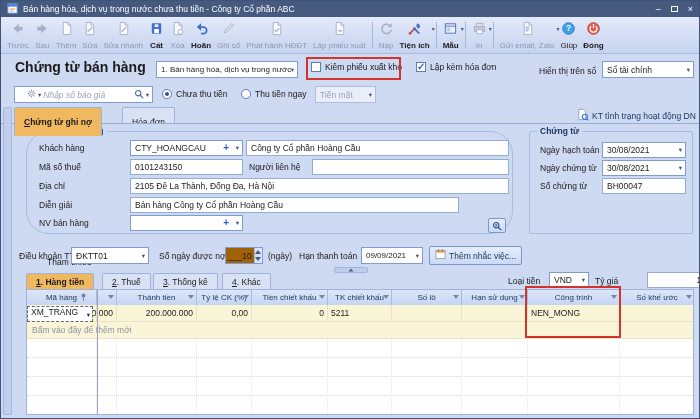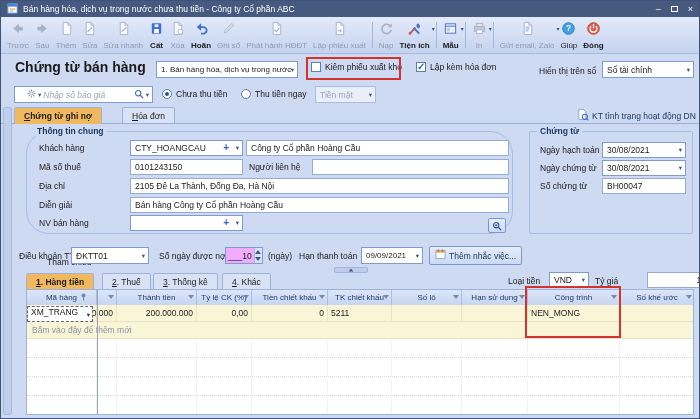--- a/index.html
+++ b/index.html
@@ -33,21 +33,21 @@
   .input{background:#fff;border:1px solid #94ADD6;height:16px;display:flex;align-items:center;
     padding:0 4px;font-size:8.5px;white-space:nowrap;overflow:hidden;}
   .lab{position:absolute;font-size:8.5px;color:#1b1b1b;white-space:nowrap;}
   .cb{width:10px;height:10px;border:1px solid #5f7db0;background:#fff;display:inline-block;position:relative;flex:none;}
   .cb.checked::after{content:"✓";color:#2F5ED4;font-size:10px;font-weight:bold;position:absolute;left:0;top:-2px;}
   .radio{width:10px;height:10px;border-radius:50%;border:1px solid #5f7db0;background:#fff;display:inline-block;position:relative;flex:none;}
   .radio.sel::after{content:"";position:absolute;left:2px;top:2px;width:4px;height:4px;border-radius:50%;background:#2F5496;}
   .group{position:absolute;border:1px solid #A7BCE4;border-radius:2px;}
   .group-title{position:absolute;top:-6px;left:7px;background:#CED9F2;padding:0 3px;font-weight:bold;color:#17365D;font-size:8.5px;white-space:nowrap;}
   
-  .tab{position:absolute;height:17px;display:flex;align-items:center;padding:0 9px;
+  .tab{position:absolute;height:29px;display:flex;align-items:center;padding:0 9px;
     border:1px solid #9FB2DC;border-bottom:none;background:#D9E1F4;font-size:8.5px;border-radius:2px 2px 0 0;white-space:nowrap;}
   .tab.active{background:#F0B95F;font-weight:bold;z-index:2;}
   
   .grid{position:absolute;left:25px;top:288px;width:668px;height:126px;background:#fff;border:1px solid #9FB2DC;overflow:hidden;}
   .ghead{display:flex;height:15px;}
   .gh{position:relative;border-right:1px solid #A9BCE2;background:linear-gradient(#DDE6F8,#C6D5F2);
     color:#17365D;display:flex;align-items:center;justify-content:center;font-size:8px;flex:none;overflow:hidden;}
   .funnel{position:absolute;right:2px;top:5px;width:0;height:0;border-left:3px solid transparent;
     border-right:3px solid transparent;border-top:4px solid #7388AD;}
   .gh .pin{position:absolute;right:8px;top:2px;}
@@ -60,21 +60,21 @@
   .hintrow{height:17px;background:#FBF5D8;border-bottom:1px solid #E9E2C6;display:flex;align-items:center;
     padding-left:5px;color:#8b93a5;font-size:8.5px;}
   .gr.empty{height:19px;border-bottom:1px dotted #D9D9D9;}
   .gr.empty .gc{border-right:1px solid #EFF2F8;}
   .editor{position:absolute;left:0;top:16px;width:66px;height:16px;background:#fff;border:1px dashed #666;
     display:flex;align-items:flex-start;padding:0 12px 0 3px;font-size:8.5px;z-index:2;}
   .editor .arr{position:absolute;right:2px;top:4px;font-size:6.5px;color:#333;}
   .frozen-line{position:absolute;left:70px;top:0;bottom:0;width:1px;background:#9AA3B8;z-index:3;}
   .red-annotation{position:absolute;border:2px solid #D2342C;z-index:9;pointer-events:none;}
   
-  .spin{position:absolute;display:flex;height:17px;border:1px solid #7E9CD0;background:#f0abfc;}
+  .spin{position:absolute;display:flex;height:17px;border:1px solid #7E9CD0;background:#a16207;}
   .spin .val{flex:1;display:flex;align-items:center;justify-content:flex-end;padding:0 2px;font-size:8.5px;}
   .spin .btns{width:11px;border-left:1px solid #A9BCE2;display:flex;flex-direction:column;}
   .spin .btns i{flex:1;display:flex;align-items:center;justify-content:center;background:#D9E2F6;}
   .tri-up{width:0;height:0;border-left:3px solid transparent;border-right:3px solid transparent;border-bottom:4px solid #44597D;}
   .tri-dn{width:0;height:0;border-left:3px solid transparent;border-right:3px solid transparent;border-top:4px solid #44597D;}
   .btn{display:flex;align-items:center;gap:3px;background:linear-gradient(#E6EDFA,#CBD9F4);
     border:1px solid #7A97C9;border-radius:2px;padding:0 5px;height:19px;font-size:8.5px;color:#17365D;white-space:nowrap;}
   .searchbox{position:absolute;background:#fff;border:1px solid #7E9CD0;height:17px;display:flex;align-items:center;padding:0 3px;gap:2px;}
   .searchbox .ph{flex:1;color:#9aa2b5;font-style:italic;font-size:8.5px;white-space:nowrap;overflow:hidden;}
   .searchbox .arr{font-size:6.5px;color:#3F5579;}
@@ -368,21 +368,21 @@
     </div>
     <span class="lab" style="left:222px;top:30px;">Người liên hệ</span>
     <div class="input" style="position:absolute;left:285px;top:27px;width:197px;">
       <span></span>
     </div>
     <span class="lab" style="left:12px;top:49px;">Địa chỉ</span>
     <div class="input" style="position:absolute;left:103px;top:46px;width:379px;">
       <span>2105 Đê La Thành, Đống Đa, Hà Nội</span>
     </div>
     <span class="lab" style="left:12px;top:68px;">Diễn giải</span>
-    <div class="input" style="position:absolute;left:103px;top:65px;width:379px;">
+    <div class="input" style="position:absolute;left:103px;top:65px;width:329px;">
       <span>Bán hàng Công ty Cổ phần Hoàng Cầu</span>
     </div>
     <span class="lab" style="left:12px;top:86px;">NV bán hàng</span>
     <div class="combo" style="position:absolute;left:103px;top:83px;width:113px;height:16px;padding-right:24px;">
       <span></span>
       <span class="plus">+</span>
       <span class="arr">▾</span>
     </div>
     <span class="lab" style="left:20px;top:101px;margin-top:24px;">Tham chiếu</span>
     <div class="btn" style="position:absolute;left:461px;top:86px;width:18px;height:15px;padding:0;justify-content:center;">

